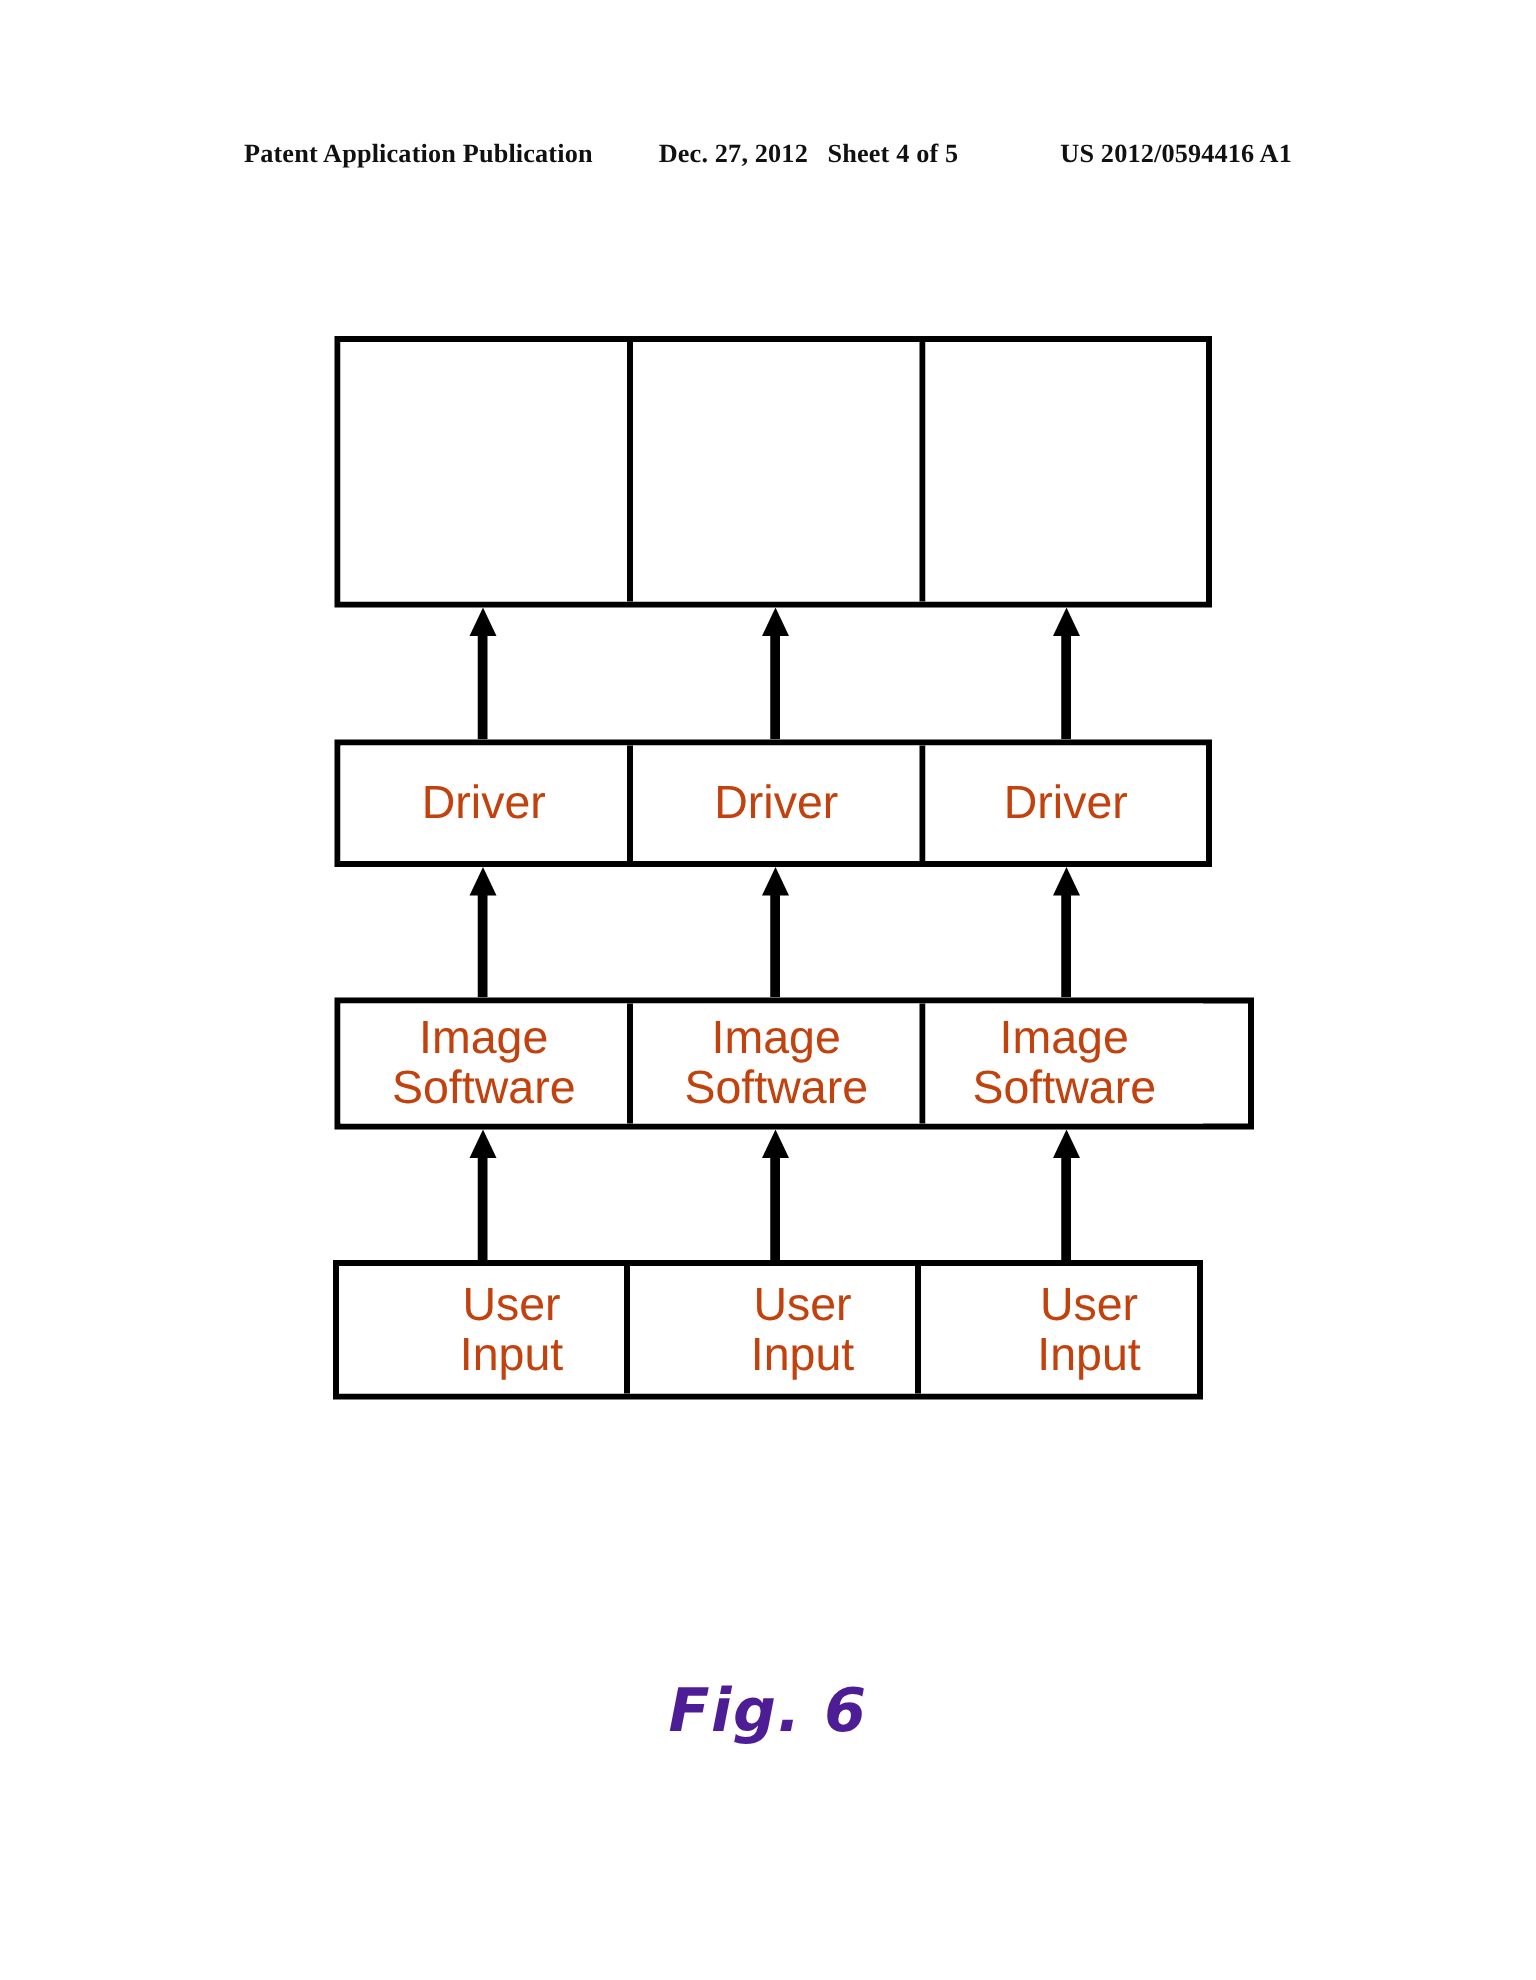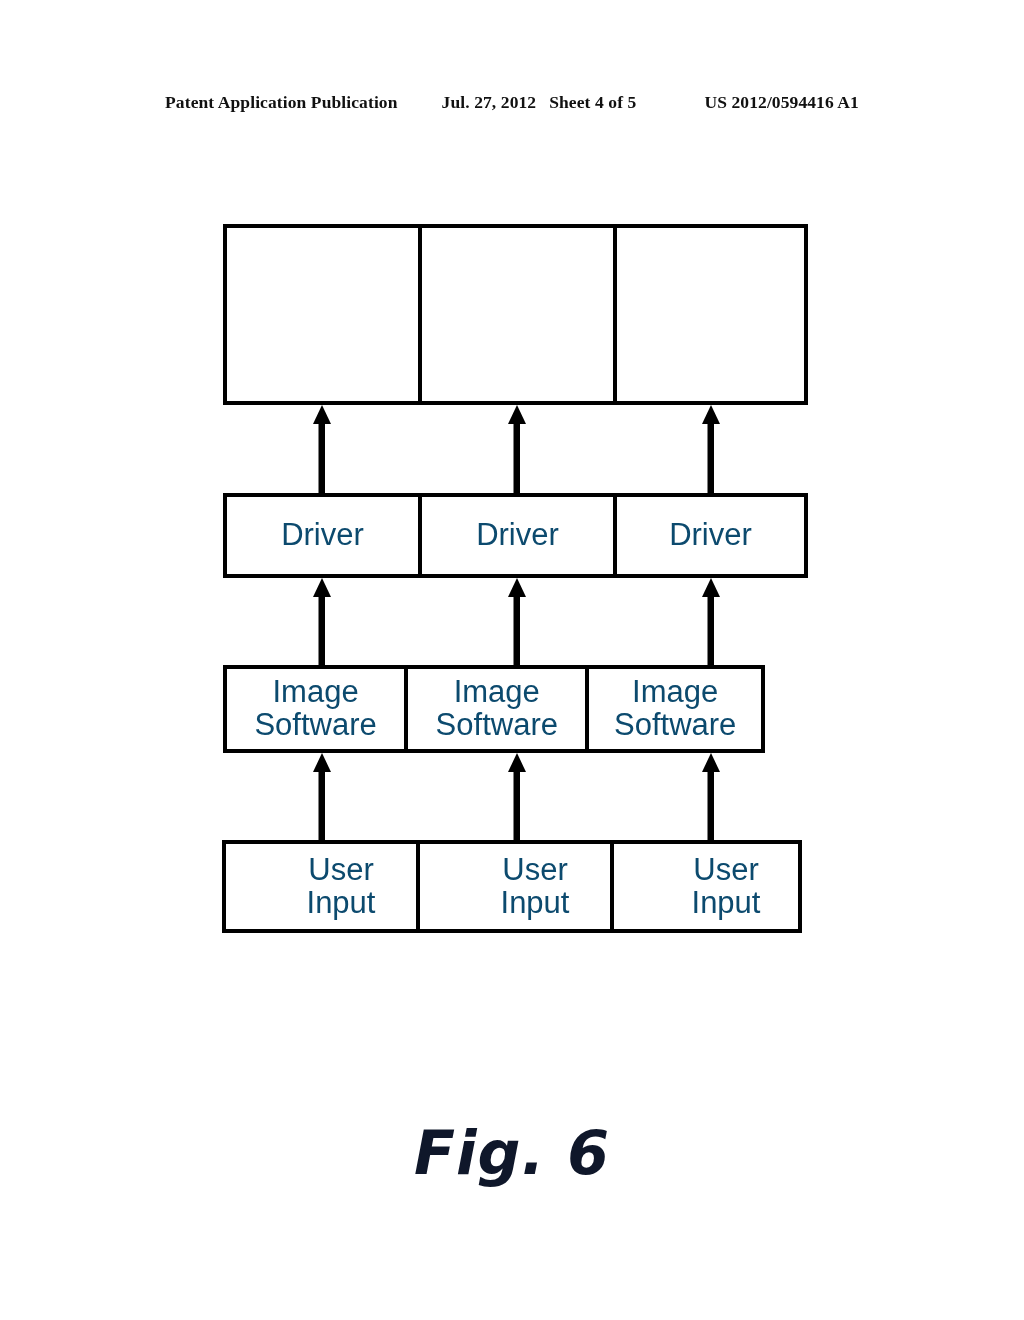--- a/index.html
+++ b/index.html
@@ -58,21 +58,21 @@
   .box-cell {
     box-sizing: border-box;
     display: flex;
     flex-direction: column;
     align-items: center;
     justify-content: center;
     text-align: center;
     font-family: "Liberation Sans", sans-serif;
     font-size: 31px;
     line-height: 1.06;
-    color: #0c4a6e;
+    color: #c2410c;
     background: #ffffff;
     border-right: 4px solid #000000;
   }
   .box-cell:last-child { border-right: none; }
   .box-cell .line2 { display: block; }
 
   
   .row-display {
     left: 223px;  top: 224px;
     width: 585px; height: 181px;
@@ -83,21 +83,21 @@
 
   .row-driver {
     left: 223px;  top: 493px;
     width: 585px; height: 85px;
   }
   .row-driver .box-cell { width: 195px; }
   .row-driver .box-cell:nth-child(3) { width: 187px; }
 
   .row-software {
     left: 223px;  top: 665px;
-    width: 542px; height: 88px;
+    width: 613px; height: 88px;
   }
   .row-software .box-cell { width: 195px; }
   .row-software .box-cell:nth-child(3) { width: 185px; }
 
   .row-userinput {
     left: 222px;  top: 840px;
     width: 580px; height: 93px;
   }
   .row-userinput .box-cell { width: 194px; padding-left: 40px; }
   .row-userinput .box-cell:nth-child(3) { width: 184px; }
@@ -112,31 +112,31 @@
   
   .fig-caption {
     position: absolute;
     left: 0;
     top: 1118px;
     width: 1024px;
     text-align: center;
     font-family: "DejaVu Sans", sans-serif;
     font-weight: bold;
     font-style: italic;
-    font-size: 60px;
+    font-size: 40px;
     letter-spacing: 1px;
-    color: #0f172a;
+    color: #4c1d95;
   }
 </style>
 </head>
 <body>
 
 <div class="page-header">
   <span class="hdr-publication">Patent Application Publication</span>
-  <span class="hdr-date">Jul. 27, 2012</span>
+  <span class="hdr-date">Dec. 27, 2012</span>
   <span class="hdr-sheet">Sheet 4 of 5</span>
   <span class="hdr-docnum">US 2012/0594416 A1</span>
 </div>
 
 <div class="figure">
 
   <div class="box-row row-display">
     <div class="box-cell">
       <span></span>
     </div>

